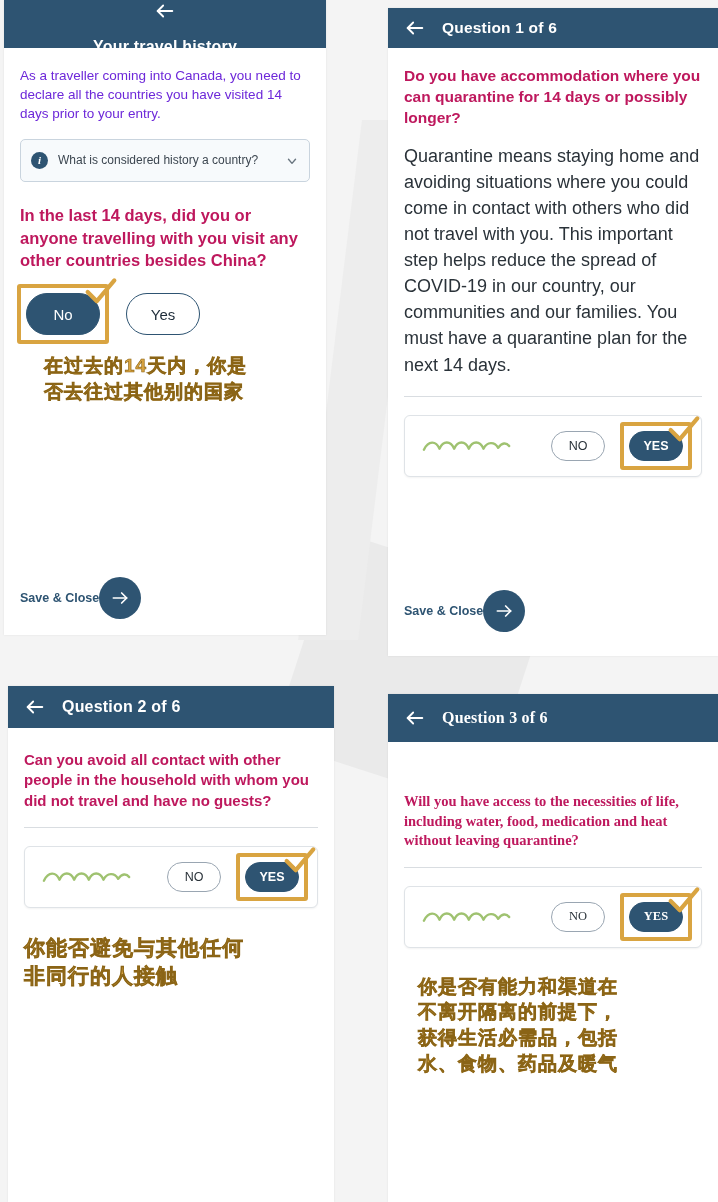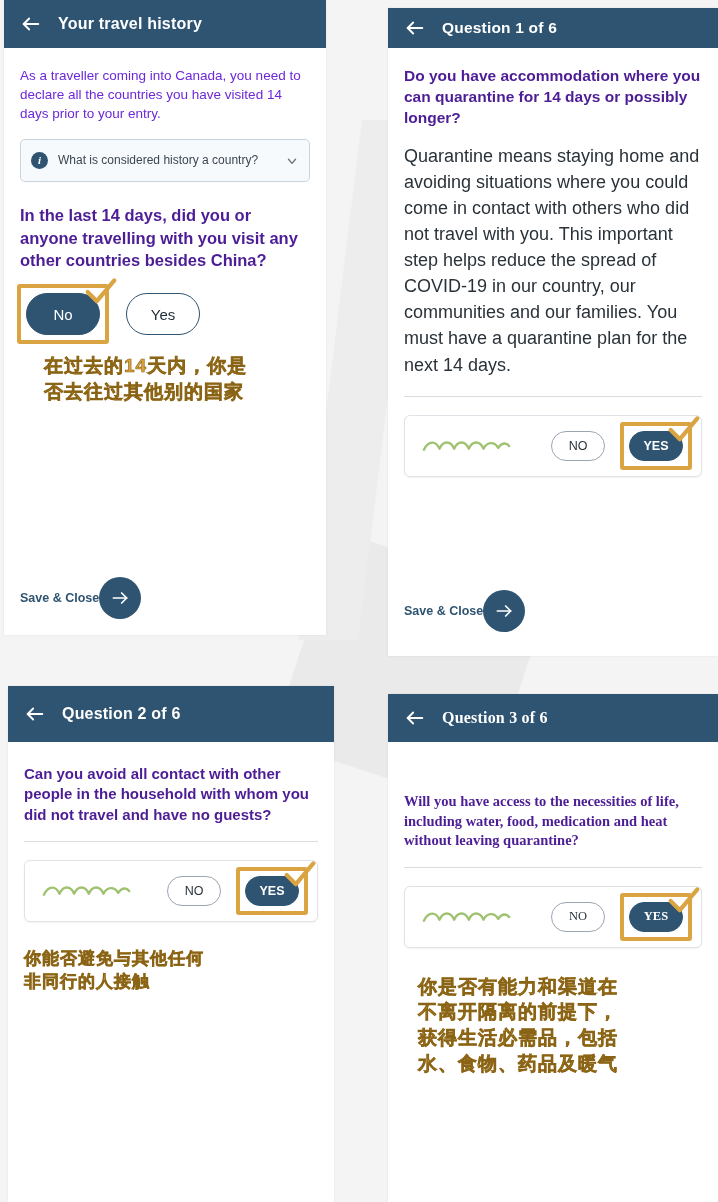--- a/index.html
+++ b/index.html
@@ -57,23 +57,23 @@
   .hdr {
     background: #2e5472;
     color: #ffffff;
     display: flex;
     align-items: center;
     gap: 16px;
     padding: 0 16px;
     height: 46px;
     box-sizing: border-box;
   }
-  #panel-tl .hdr { height: 48px; }
+  #panel-tl .hdr { height: 48px; flex-direction: column; }
   #panel-tr .hdr { height: 40px; }
-  #panel-bl .hdr { height: 56px; }
+  #panel-bl .hdr { height: 42px; }
   #panel-br .hdr { height: 48px; }
 
   .back-arrow {
     width: 22px;
     height: 22px;
     flex: 0 0 22px;
     display: block;
     color: #ffffff;
   }
   .hdr-title {
@@ -131,21 +131,21 @@
     width: 14px;
     height: 14px;
     color: #6a7680;
     flex: 0 0 14px;
   }
 
   .question {
     font-size: 16.5px;
     font-weight: bold;
     line-height: 1.35;
-    color: #4c1d95;
+    color: #be185d;
     margin: 0 0 22px 0;
   }
   #panel-tr .question { font-size: 15.5px; margin-bottom: 14px; }
   #panel-bl .question { font-size: 15px; margin-bottom: 16px; }
   #panel-br .question { font-size: 14.5px; margin-bottom: 16px; margin-top: 28px; }
 
   .para {
     font-size: 18px;
     line-height: 1.45;
     color: #2a3239;
@@ -263,21 +263,21 @@
     -webkit-text-stroke: 0.6px #8a6416;
     font-size: 20px;
     font-weight: bold;
     line-height: 1.35;
     letter-spacing: 1px;
     margin: 0;
     white-space: pre-line;
   }
   #panel-tl .cjk { font-size: 19px; padding-left: 24px; }
   #panel-tr .cjk { font-size: 19px; padding-left: 22px; }
-  #panel-bl .cjk { font-size: 17px; }
+  #panel-bl .cjk { font-size: 21px; }
   #panel-br .cjk { font-size: 19px; padding-left: 14px; }
 
   .footer {
     position: absolute;
     left: 16px;
     right: 16px;
     bottom: 18px;
     display: flex;
     align-items: center;
   }

